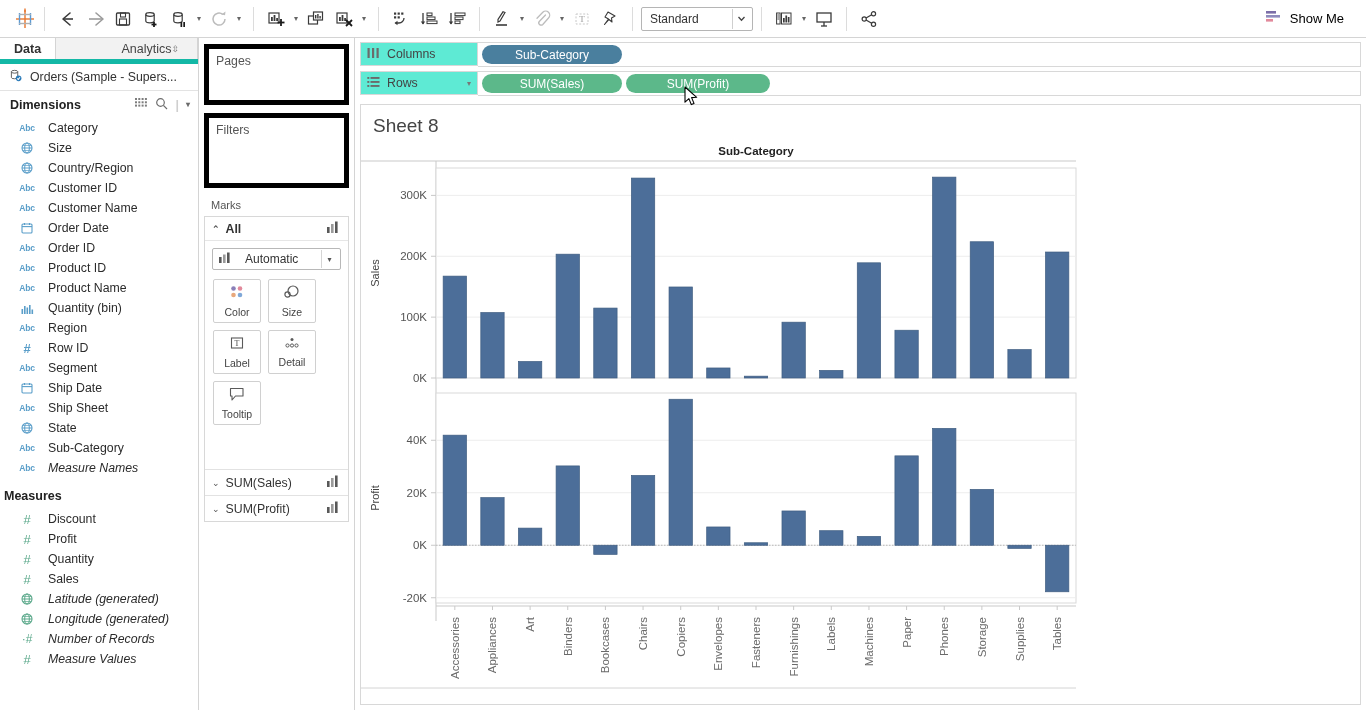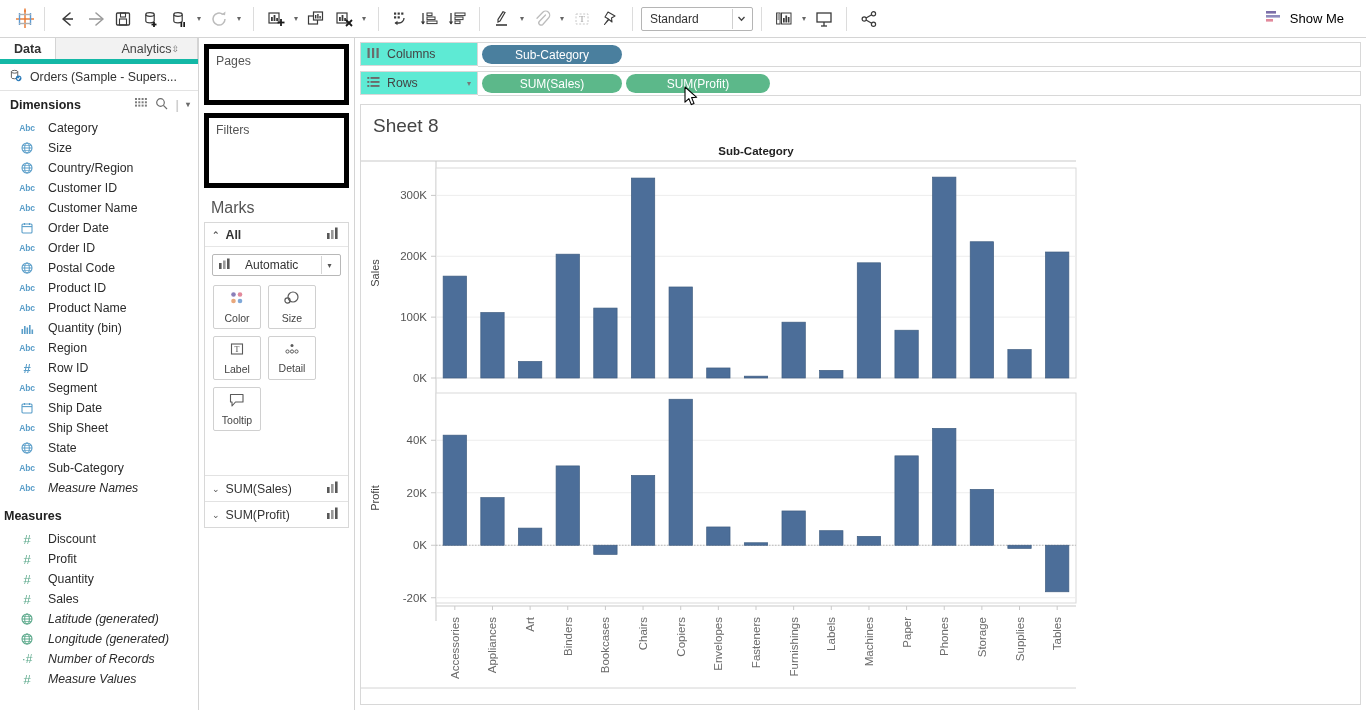--- a/index.html
+++ b/index.html
@@ -60,21 +60,21 @@
   .field.ital .flab { font-style:italic; }
   .fieldlist { padding-bottom:4px; }
   .measures-hdr { padding-left:4px; }
 
   
   .cards { width:156px; min-width:156px; border-right:1px solid #d4d4d4; background:#fff; padding:6px 5px 0 5px; }
   .card { border:5px solid #000000; margin-bottom:8px; background:#fff; }
   .card-title { font-size:12.3px; color:#555; padding:5px 7px 4px 7px; }
   .card.pages { height:61px; }
   .card.filters { height:75px; }
-  .marks-hdr { font-size:16px; color:#555; padding:3px 7px 5px 7px; }
+  .marks-hdr { font-size:11px; color:#555; padding:3px 7px 5px 7px; }
   .marks-card { border:1px solid #d8d8d8; background:#fff; }
   .marks-all { display:flex; align-items:center; gap:6px; padding:4px 7px; border-bottom:1px solid #e6e6e6; font-weight:bold; font-size:12.3px; }
   .marks-all .bars { margin-left:auto; }
   .marks-type { margin:7px 7px 9px 7px; height:22px; border:1px solid #b8b8b8; border-radius:2px; display:flex; align-items:center; gap:12px; padding:0 3px 0 5px; font-size:12px; color:#333; cursor:pointer; }
   .marks-type .arrow { margin-left:auto; width:16px; height:18px; border-left:1px solid #d5d5d5; display:flex; align-items:center; justify-content:center; font-size:8px; color:#555; }
   .mbtns { display:flex; flex-wrap:wrap; gap:7px; padding:0 8px 10px 8px; }
   .mbtn { width:48px; height:44px; border:1px solid #d0d0d0; border-radius:2px; display:flex; flex-direction:column; align-items:center; justify-content:center; gap:3px; cursor:pointer; background:#fff; }
   .mbtn .lab { font-size:10.5px; color:#444; }
   .marks-spacer { height:34px; }
   .shelf-item { display:flex; align-items:center; gap:6px; padding:5px 7px; border-top:1px solid #e2e2e2; font-size:12.3px; cursor:pointer; }
@@ -441,32 +441,20 @@
                 <line x1="8.5" y1="1" x2="8.5" y2="3" stroke="#5a9ec9" stroke-width="1.1"></line>
               </svg>
             </span>
             <span class="flab">Order Date</span>
           </div>
           <div class="field">
             <span class="ficon">
               <span style="font-size:8.6px;font-weight:bold;color:#5a9ec9">Abc</span>
             </span>
             <span class="flab">Order ID</span>
-          </div>
-          <div class="field">
-            <span class="ficon">
-              <svg width="12" height="12" viewBox="0 0 12 12">
-                <circle cx="6" cy="6" r="5" stroke="#5a9ec9" stroke-width="1.1" fill="none"></circle>
-                <ellipse cx="6" cy="6" rx="2.3" ry="5" stroke="#5a9ec9" stroke-width="1" fill="none"></ellipse>
-                <line x1="1" y1="6" x2="11" y2="6" stroke="#5a9ec9" stroke-width="1"></line>
-                <line x1="1.8" y1="3.4" x2="10.2" y2="3.4" stroke="#5a9ec9" stroke-width="0.8"></line>
-                <line x1="1.8" y1="8.6" x2="10.2" y2="8.6" stroke="#5a9ec9" stroke-width="0.8"></line>
-              </svg>
-            </span>
-            <span class="flab">Postal Code</span>
           </div>
           <div class="field">
             <span class="ficon">
               <span style="font-size:8.6px;font-weight:bold;color:#5a9ec9">Abc</span>
             </span>
             <span class="flab">Product ID</span>
           </div>
           <div class="field">
             <span class="ficon">
               <span style="font-size:8.6px;font-weight:bold;color:#5a9ec9">Abc</span>

